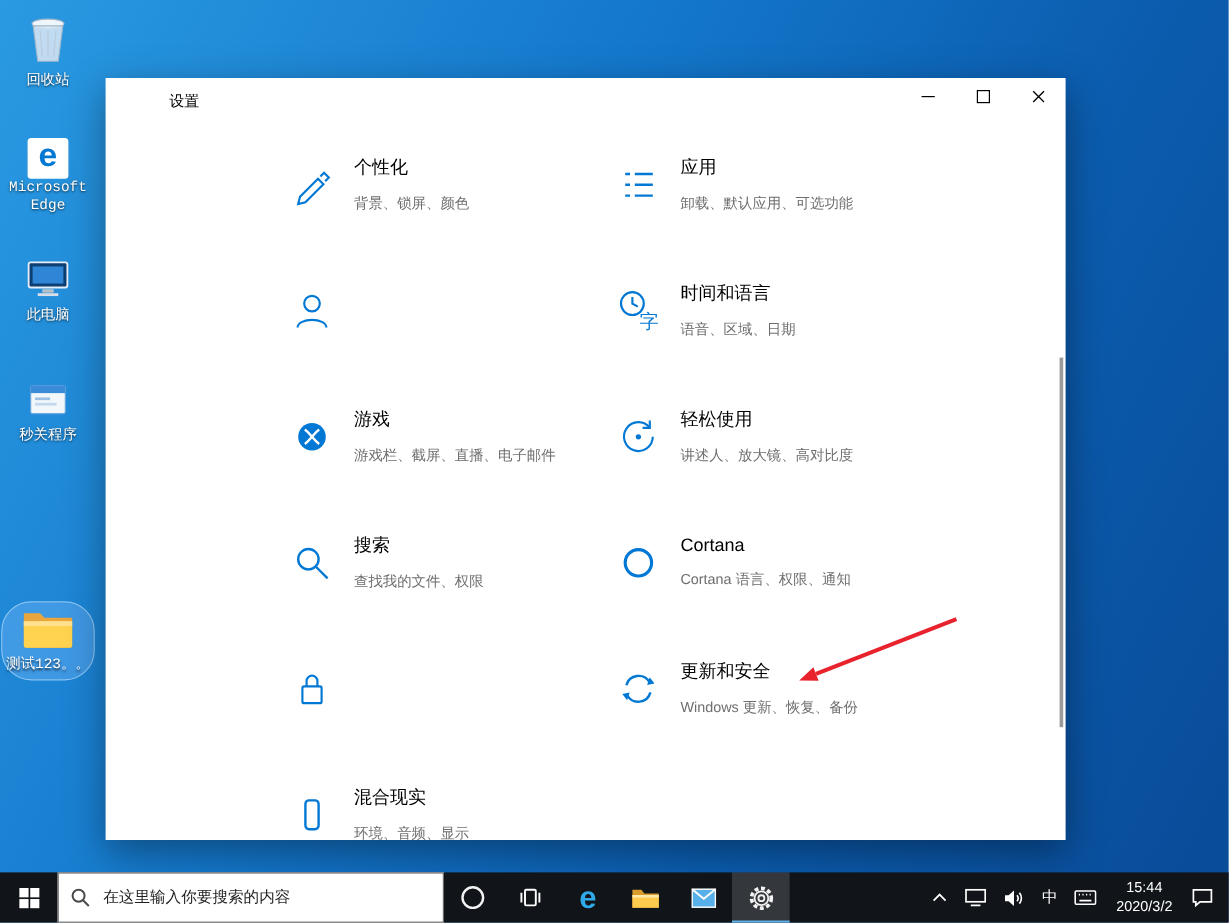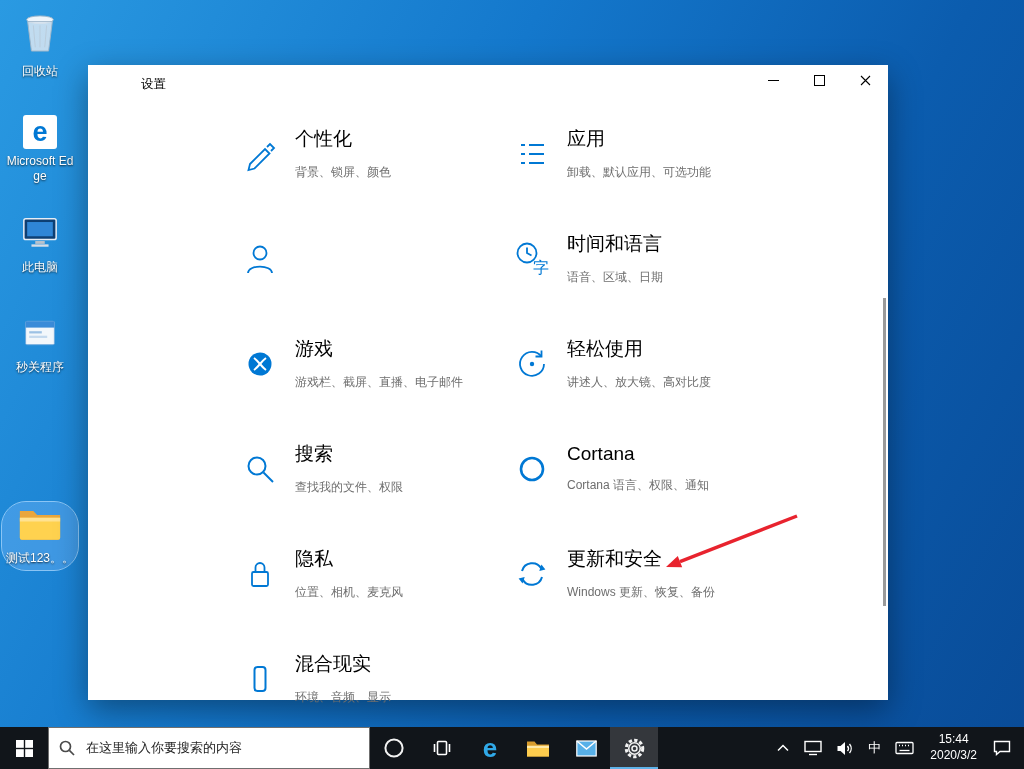--- a/index.html
+++ b/index.html
@@ -3,42 +3,42 @@
 <meta charset="utf-8">
 <style>
   html,body{margin:0;padding:0;}
   body{width:1024px;height:769px;overflow:hidden;position:relative;
        font-family:"Liberation Sans","DejaVu Sans",sans-serif;}
   .screen{position:absolute;inset:0;
     background:linear-gradient(118deg,#2a9ae2 0%,#1478cc 38%,#0b5cae 68%,#094b97 100%);}
 
   
   .dicon{position:absolute;left:2px;width:76px;display:flex;flex-direction:column;
-         align-items:center;gap:5px;padding:3px 0 4px;cursor:pointer;z-index:1;}
+         align-items:center;gap:0;padding:3px 0 4px;cursor:pointer;z-index:1;font-family:Liberation Mono, monospace;}
   .dicon-label{font-size:12px;color:#fff;text-align:center;line-height:1.25;
          max-width:72px;text-shadow:0 1px 2px rgba(0,0,0,.75);word-break:break-all;}
   .dicon.selected{background:rgba(130,190,255,.35);outline:1px solid rgba(175,218,255,.75);border-radius:24px;}
   .edge-tile{width:34px;height:34px;background:#fff;border-radius:3px;display:flex;
          align-items:center;justify-content:center;font-size:27px;font-weight:bold;color:#0078d4;}
 
   
   .window{position:absolute;left:88px;top:65px;width:800px;height:635px;background:#fff;
           box-shadow:0 10px 30px rgba(0,0,0,.38);z-index:2;}
   .win-title{position:absolute;top:11px;left:13px;font-size:12.5px;color:#000;margin-left:40px;}
   .win-controls{position:absolute;top:0;right:0;display:flex;}
   .wbtn{width:46px;height:30px;display:flex;align-items:center;justify-content:center;cursor:pointer;}
   .glyph-min{width:11px;height:1px;background:#000;display:block;}
   .glyph-max{width:9px;height:9px;border:1px solid #000;display:block;}
 
   .cat-grid{position:absolute;top:36px;left:152px;display:grid;
             grid-template-columns:272px 272px;grid-auto-rows:105px;}
   .cat{display:flex;align-items:center;gap:15px;cursor:pointer;padding-right:8px;}
   .cat-icon{width:40px;height:40px;flex:0 0 40px;}
   .cat-icon svg{width:40px;height:40px;display:block;}
-  .cat-title{font-size:19px;color:#000;}
+  .cat-title{font-size:15px;color:#000;}
   .cat-sub{font-size:12px;color:#6e6e6e;margin-top:12px;max-width:178px;line-height:1.35;}
 
   .scrollbar{position:absolute;right:2px;top:233px;width:3px;height:308px;background:#9a9a9a;cursor:pointer;}
 
   
   .annotation{position:absolute;left:0;top:0;z-index:6;pointer-events:none;}
 
   
   .taskbar{position:absolute;left:0;right:0;bottom:0;height:42px;background:#11151a;
            display:flex;align-items:stretch;z-index:10;color:#fff;}
@@ -239,24 +239,20 @@
         </div>
       </div>
 
       <div class="cat">
         <span class="cat-icon">
           <svg viewBox="0 0 40 40" fill="none" stroke="#0078d4" stroke-width="1.8">
             <rect x="12" y="18" width="16" height="14" rx="1.5"></rect>
             <path d="M15.5 18 V13.5 a4.5 4.5 0 0 1 9 0 V18"></path>
           </svg>
         </span>
-        <div class="cat-text">
-          <div class="cat-title">隐私</div>
-          <div class="cat-sub">位置、相机、麦克风</div>
-        </div>
       </div>
 
       <div class="cat">
         <span class="cat-icon">
           <svg viewBox="0 0 40 40" fill="none" stroke="#0078d4" stroke-width="2">
             <path d="M10 17 A10.5 10.5 0 0 1 29.3 14.6"></path>
             <polygon points="33.4,15.6 27.3,16.9 29.4,10.4" fill="#0078d4" stroke="none"></polygon>
             <path d="M30 23 A10.5 10.5 0 0 1 10.7 25.4"></path>
             <polygon points="6.6,24.4 12.7,23.1 10.6,29.6" fill="#0078d4" stroke="none"></polygon>
           </svg>

